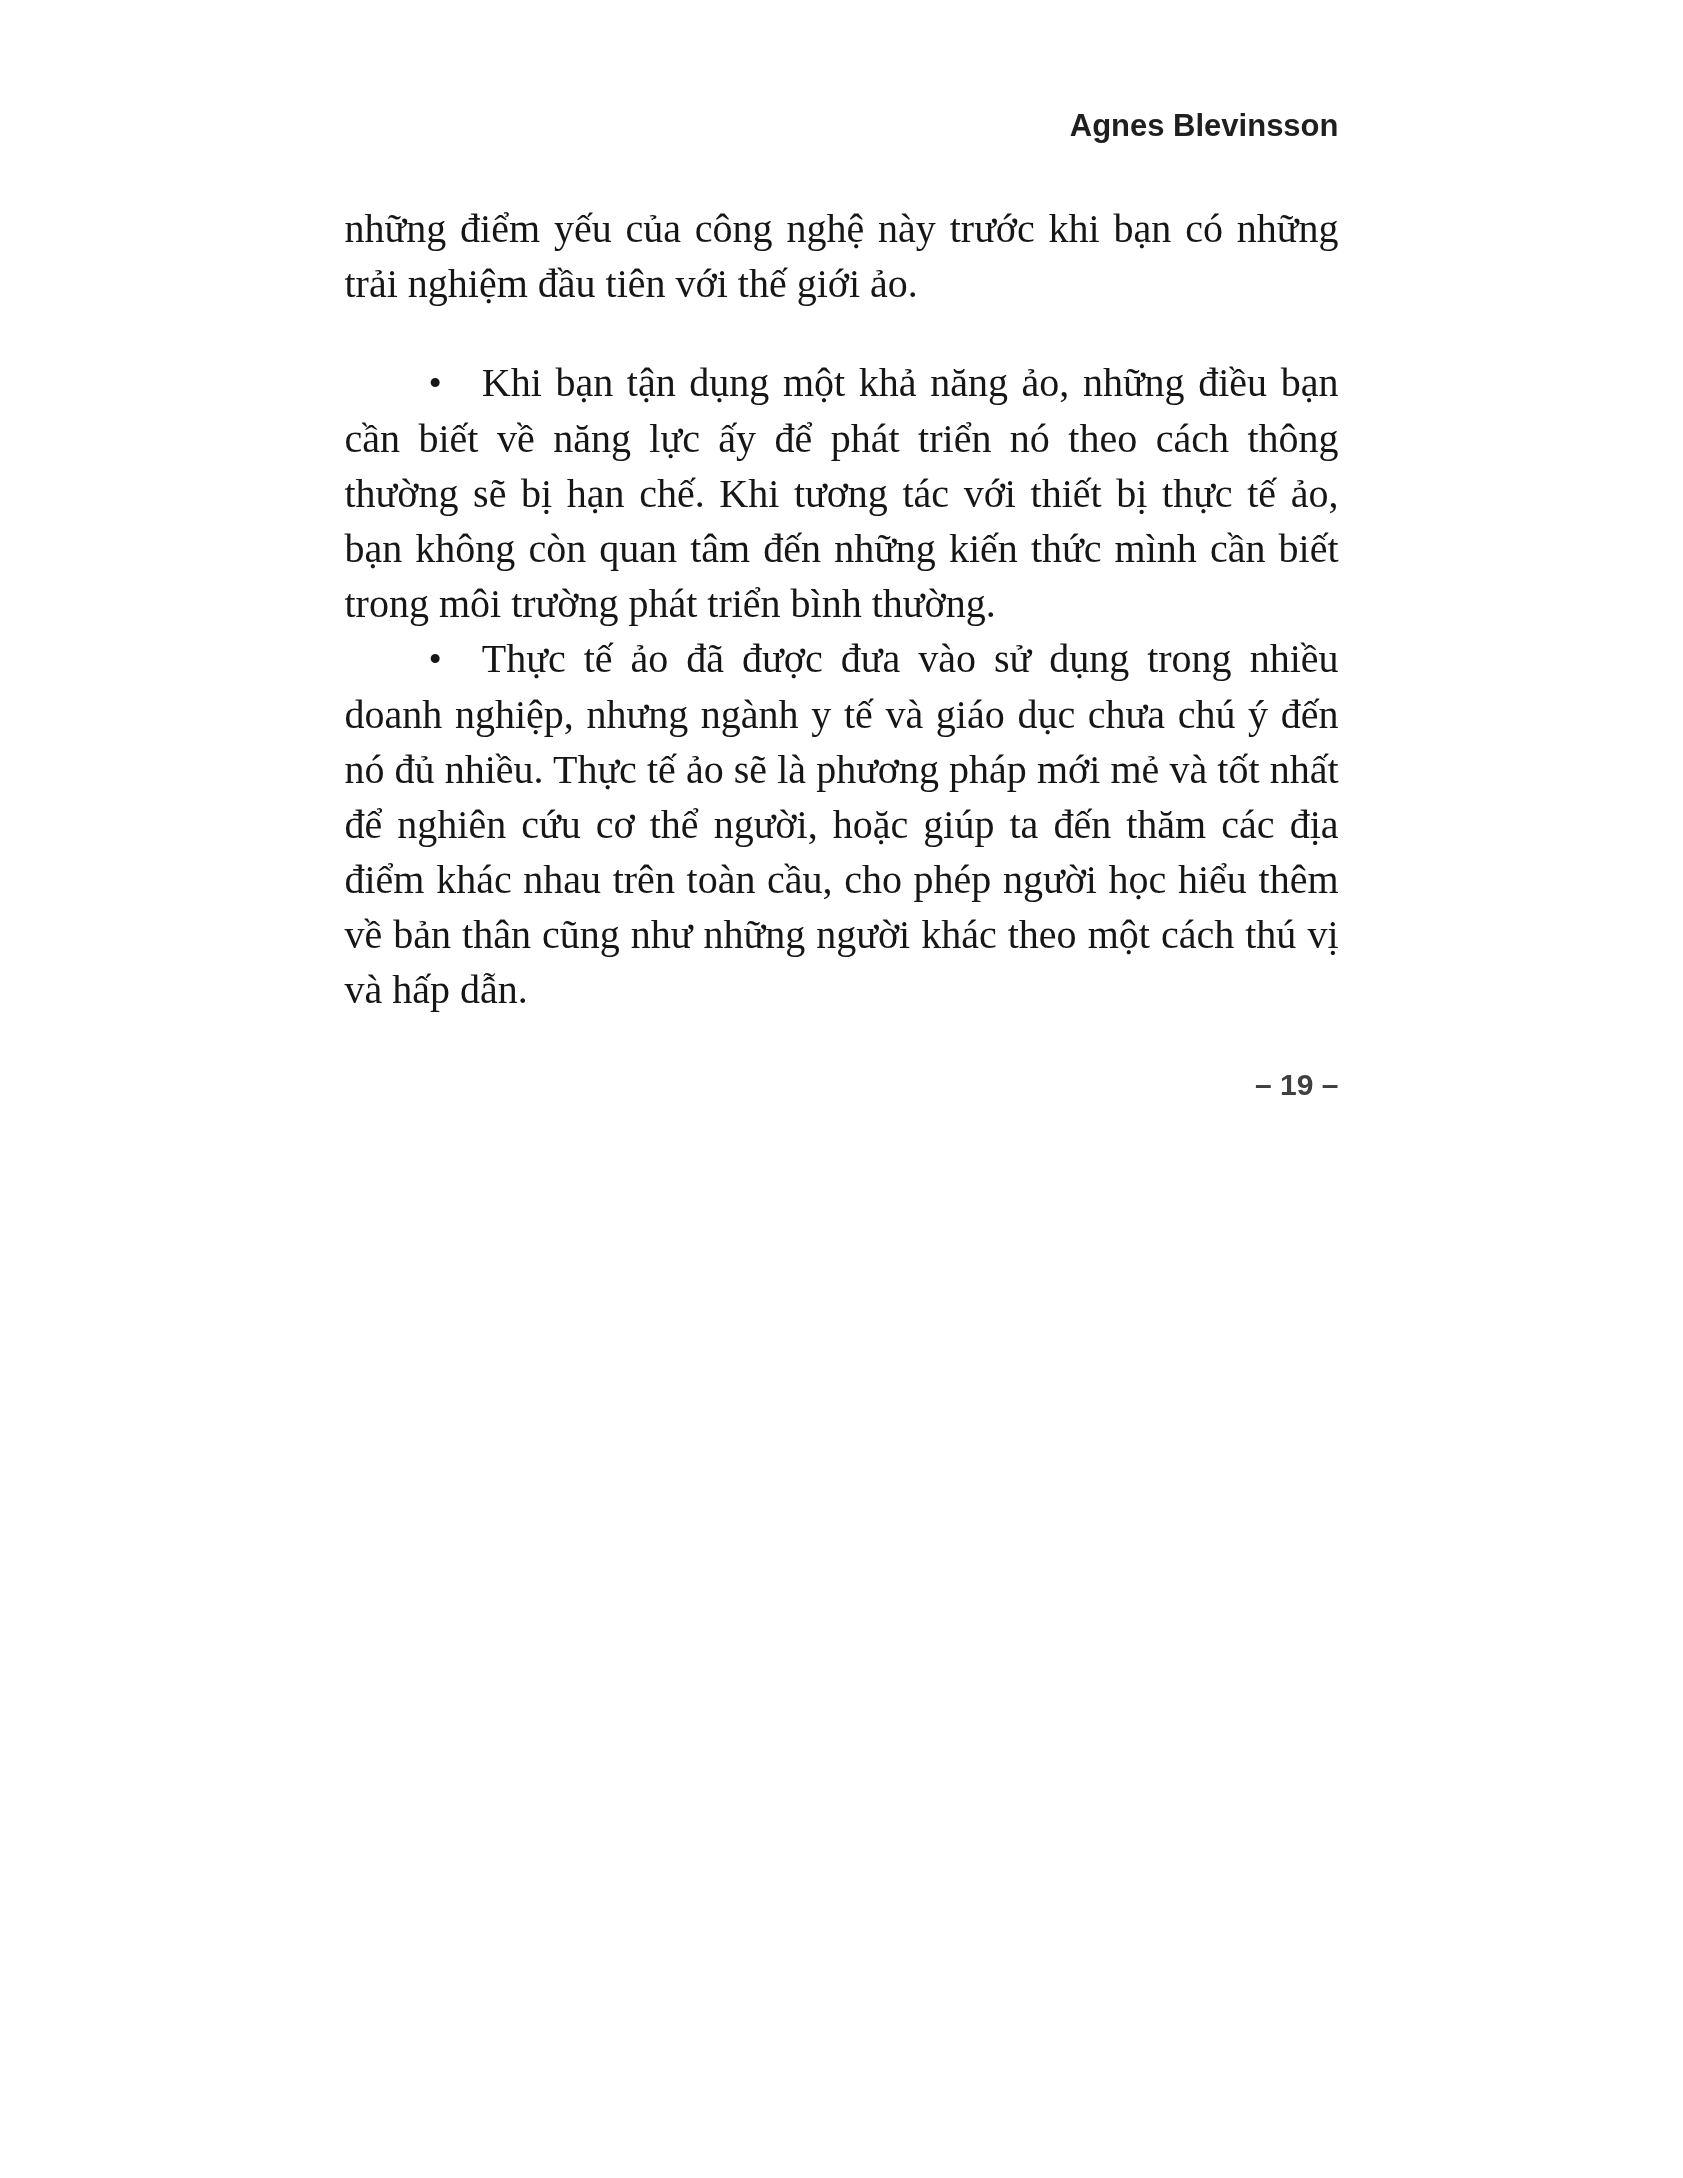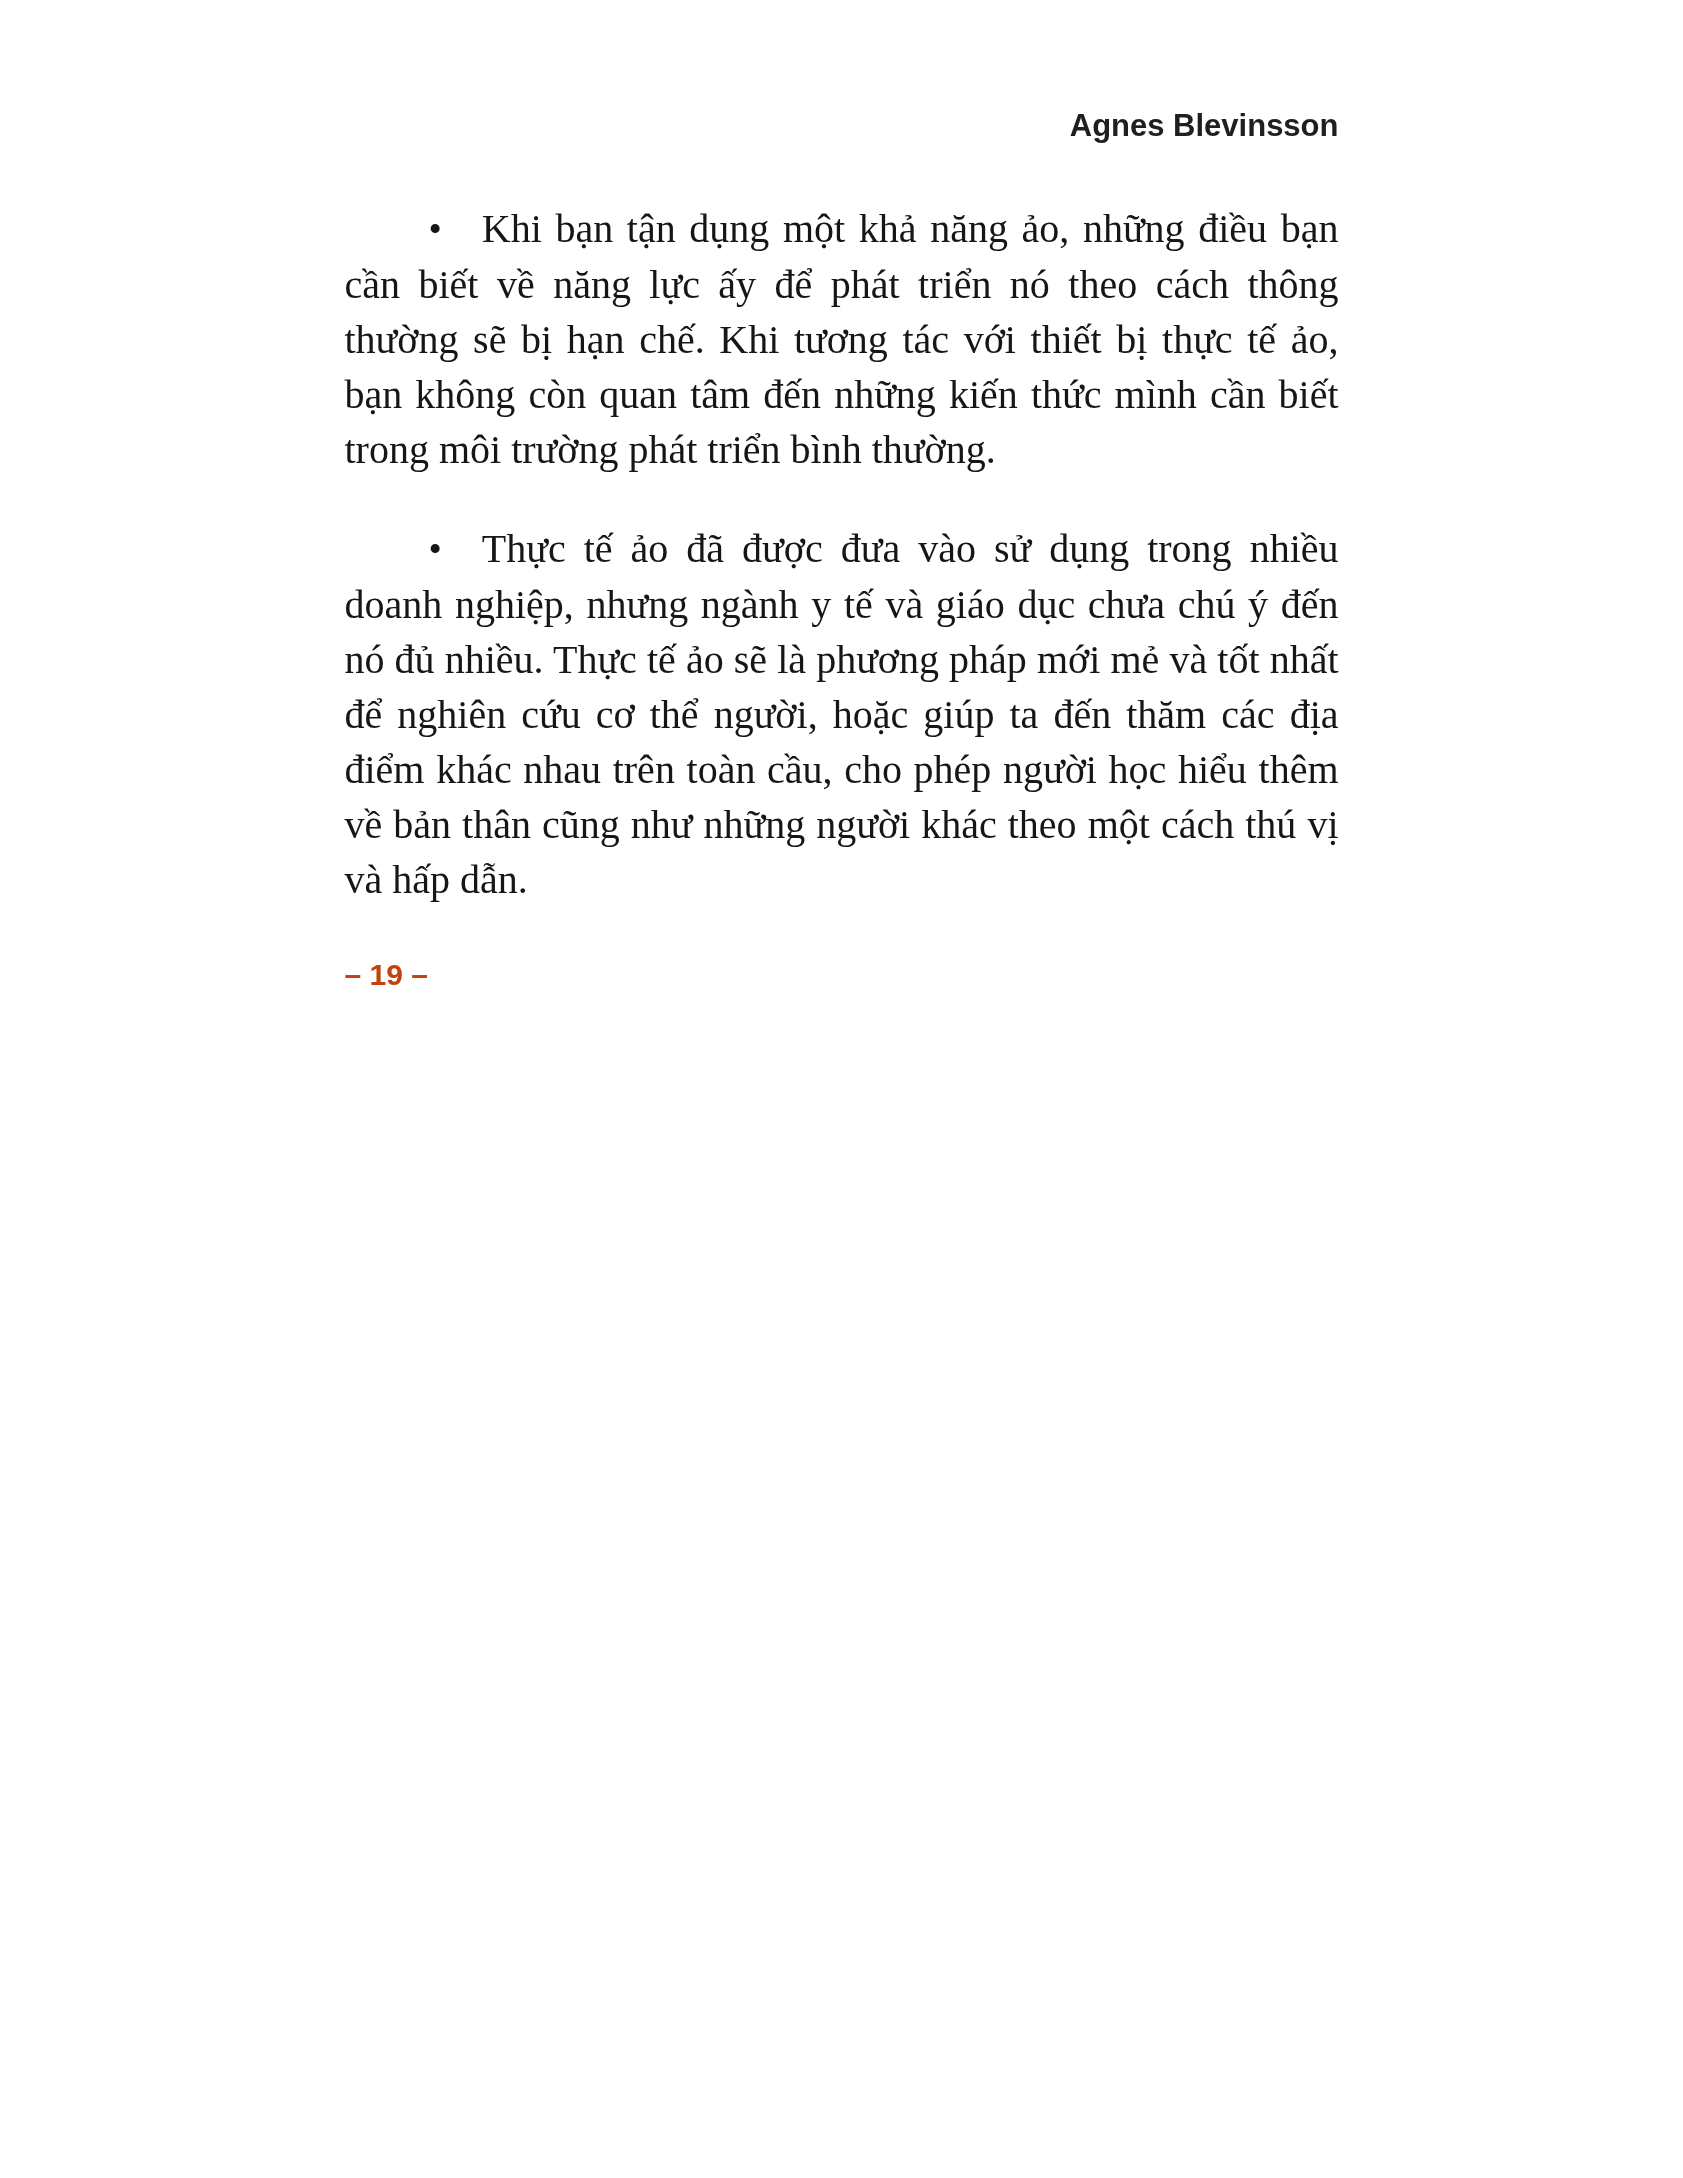--- a/index.html
+++ b/index.html
@@ -47,36 +47,37 @@
   .page-body p.bullet { text-indent: 84px; }
 
   .bullet-glyph {
     display: inline;
     padding-right: 40px;
     font-size: 0.95em;
   }
 
   .page-number {
     margin-top: 51px;
-    text-align: left;
+    text-align: right;
     font-family: "Liberation Sans", sans-serif;
     font-weight: 600;
     font-size: 30px;
-    color: #c2410c;
+    color: #404040;
   }
 </style>
 </head>
 <body>
 
 <div class="page">
   <div class="text-block">
 
     <div class="running-header">Agnes Blevinsson</div>
 
     <div class="page-body">
+        <p class="para">những điểm yếu của công nghệ này trước khi bạn có những trải nghiệm đầu tiên với thế giới ảo.</p>
         <p class="para bullet"><span class="bullet-glyph">•</span>Khi bạn tận dụng một khả năng ảo, những điều bạn cần biết về năng lực ấy để phát triển nó theo cách thông thường sẽ bị hạn chế. Khi tương tác với thiết bị thực tế ảo, bạn không còn quan tâm đến những kiến thức mình cần biết trong môi trường phát triển bình thường.</p>
         <p class="para bullet"><span class="bullet-glyph">•</span>Thực tế ảo đã được đưa vào sử dụng trong nhiều doanh nghiệp, nhưng ngành y tế và giáo dục chưa chú ý đến nó đủ nhiều. Thực tế ảo sẽ là phương pháp mới mẻ và tốt nhất để nghiên cứu cơ thể người, hoặc giúp ta đến thăm các địa điểm khác nhau trên toàn cầu, cho phép người học hiểu thêm về bản thân cũng như những người khác theo một cách thú vị và hấp dẫn.</p>
       </div>
 
     <div class="page-number">– 19 –</div>
 
   </div>
 </div>
 
 

